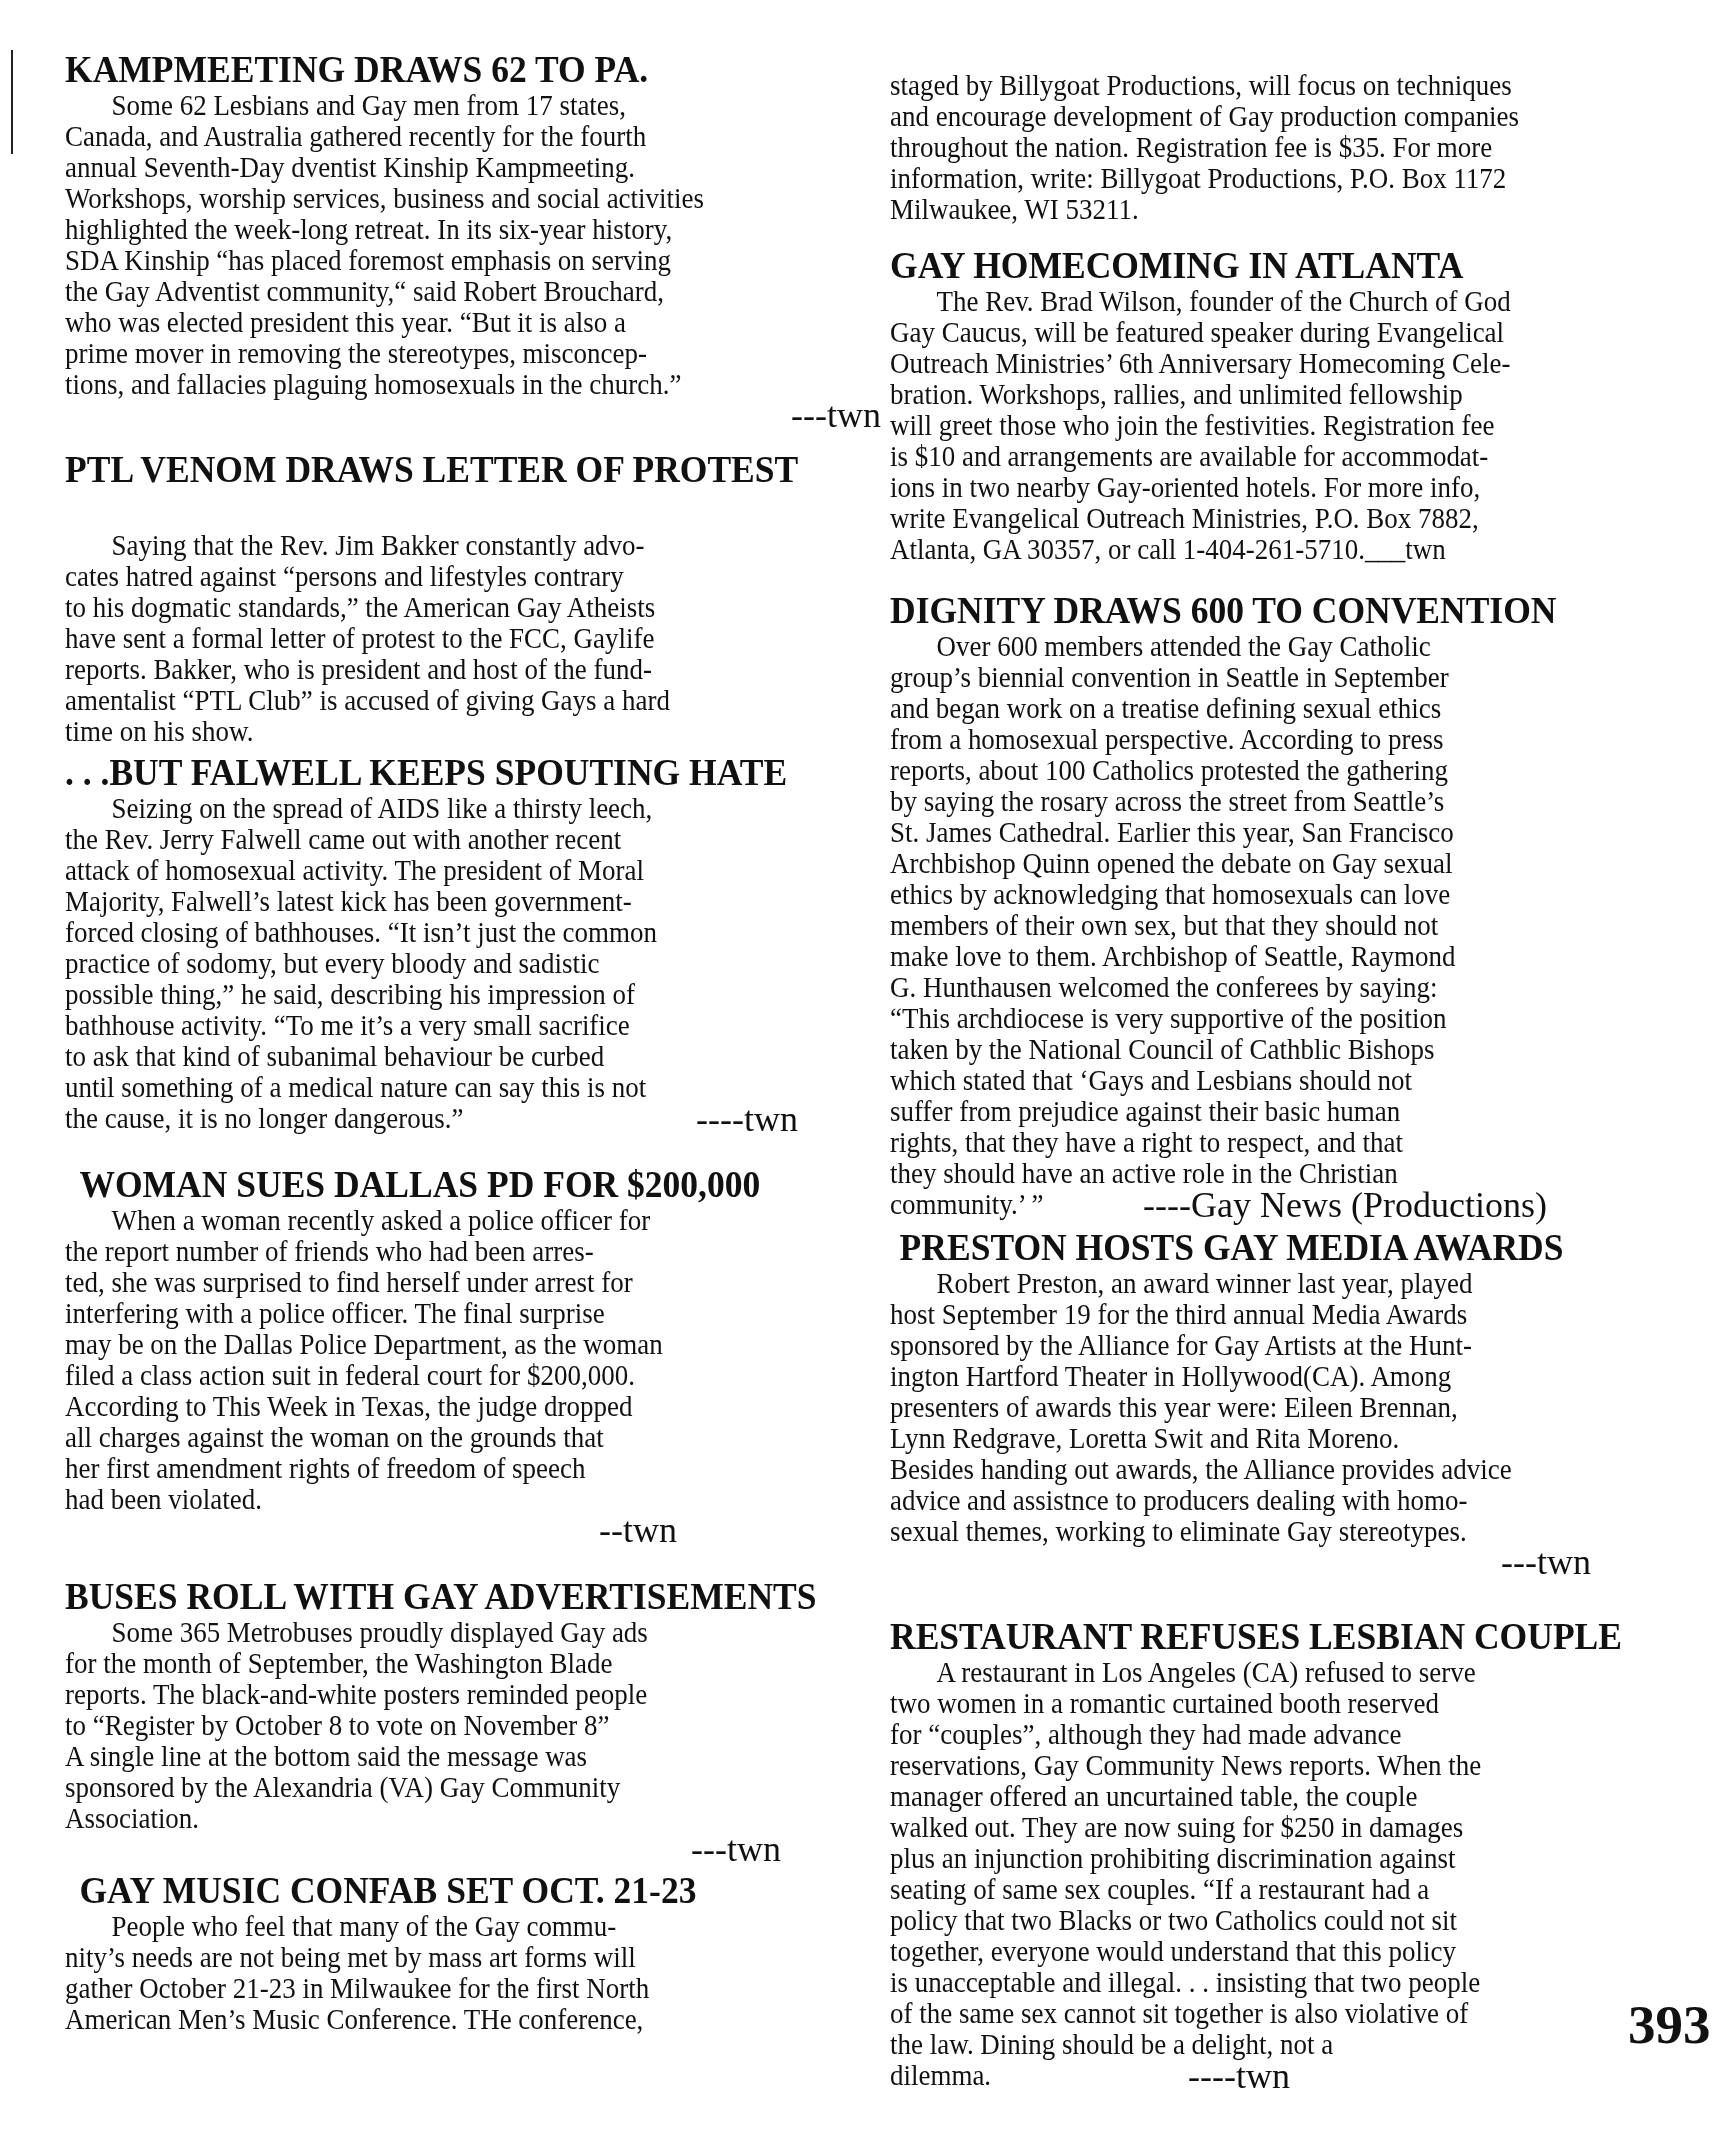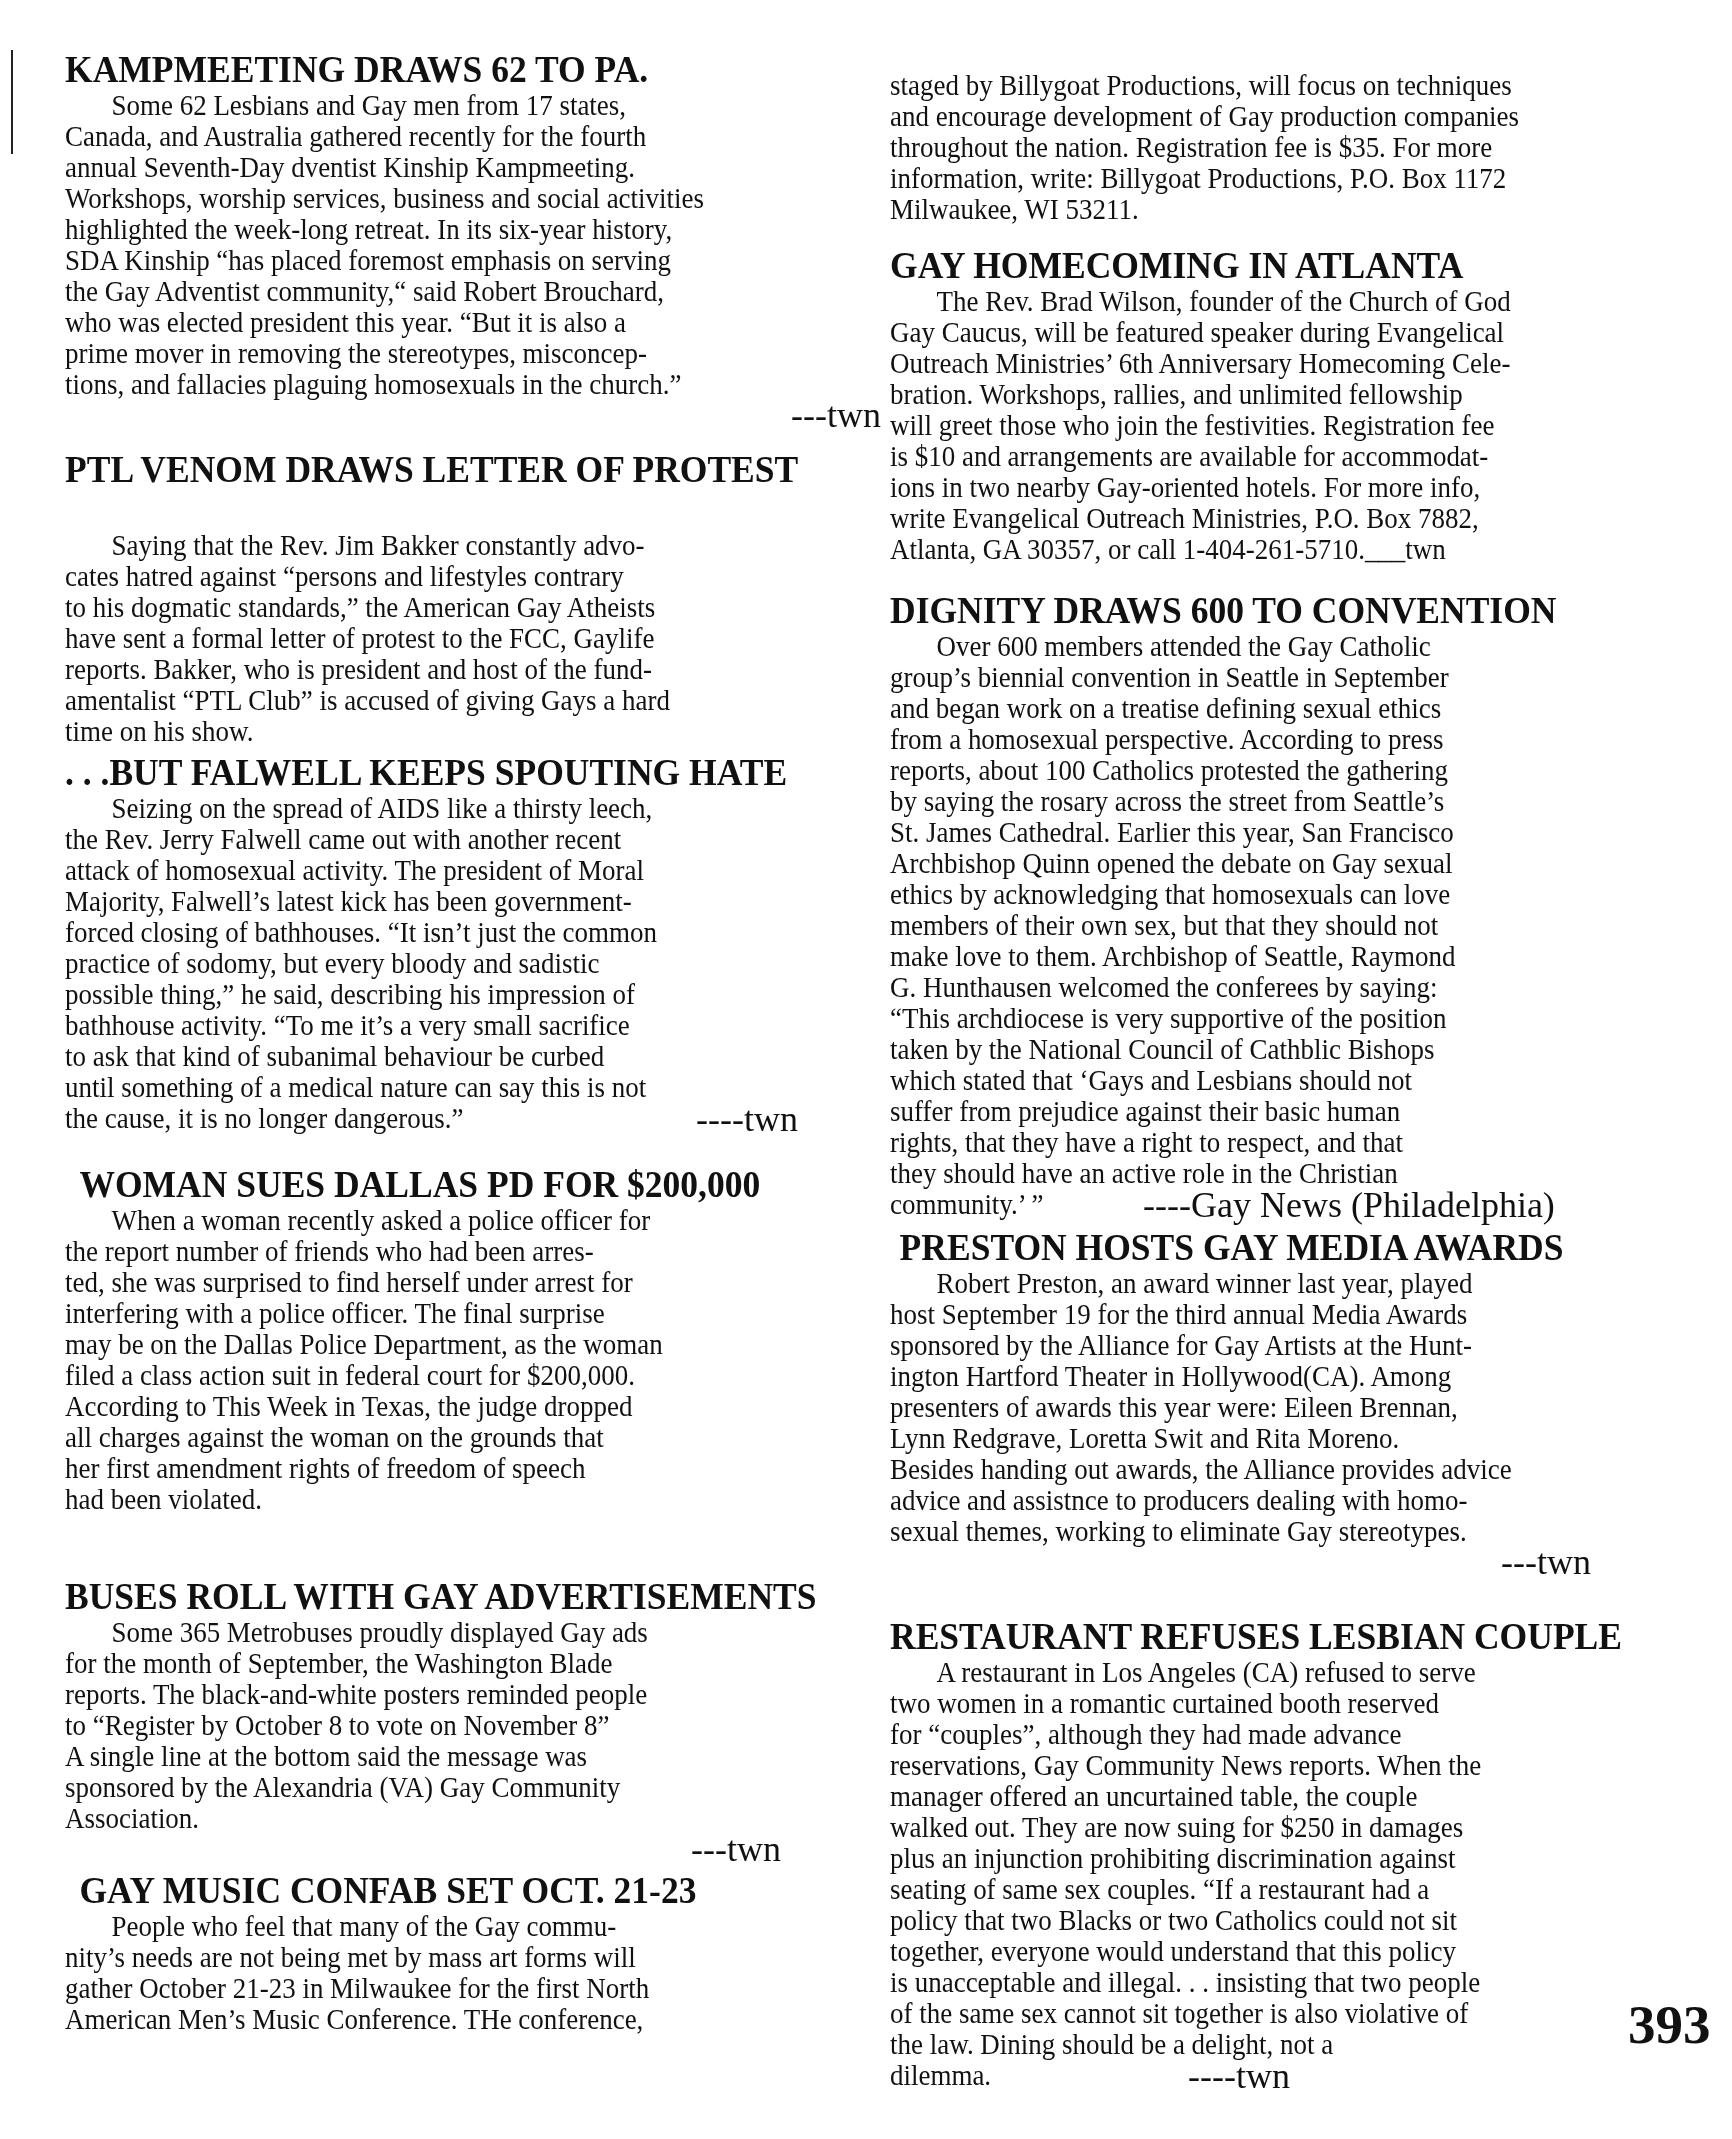--- a/index.html
+++ b/index.html
@@ -81,20 +81,21 @@
           <span class="line">the report number of      friends who had been arres-</span>
           <span class="line">ted, she was surprised to find herself under arrest for</span>
           <span class="line">interfering with a  police officer. The final surprise</span>
           <span class="line">may be on the Dallas Police Department, as the woman</span>
           <span class="line">filed a class action suit in federal court for $200,000.</span>
           <span class="line">According to This  Week in Texas, the judge dropped</span>
           <span class="line">all charges against the woman on    the grounds that</span>
           <span class="line">her first amendment    rights of freedom of speech</span>
           <span class="line">had been violated.</span>
         </div>
+        <span class="credit" style="padding-left: 534px;">--twn</span>
       </div>
       <div class="article" style="top: 1577px;">
         <h2 class="headline">BUSES ROLL WITH GAY ADVERTISEMENTS</h2>
         <div class="body">
           <span class="line indent">Some 365 Metrobuses proudly displayed Gay ads</span>
           <span class="line">for  the month of September, the Washington Blade</span>
           <span class="line">reports. The black-and-white posters reminded  people</span>
           <span class="line">to “Register by October 8 to vote on November 8”</span>
           <span class="line">A      single line at the bottom said the message was</span>
           <span class="line">sponsored by the Alexandria (VA) Gay Community</span>
@@ -152,21 +153,21 @@
           <span class="line">make love to them. Archbishop of Seattle, Raymond</span>
           <span class="line">G. Hunthausen welcomed the conferees by saying:</span>
           <span class="line">“This archdiocese is very supportive of the position</span>
           <span class="line">taken by the National Council of Cathblic Bishops</span>
           <span class="line">which stated that ‘Gays and Lesbians should not</span>
           <span class="line">suffer from prejudice against their basic human</span>
           <span class="line">rights, that they have a right to respect, and that</span>
           <span class="line">they should have   an active role in the Christian</span>
           <span class="line">community.’ ”</span>
         </div>
-        <span class="credit" style="padding-left: 253px; margin-top: -30px;">----Gay News (Philadelphia)</span>
+        <span class="credit" style="padding-left: 253px; margin-top: -30px;">----Gay News (Productions)</span>
       </div>
       <div class="article" style="top: 1228px;">
         <h2 class="headline" style="padding-left: 10px;">PRESTON HOSTS GAY MEDIA AWARDS</h2>
         <div class="body">
           <span class="line indent">Robert Preston, an award winner last year, played</span>
           <span class="line">host September 19 for the third annual Media Awards</span>
           <span class="line">sponsored by the Alliance for Gay Artists at the Hunt-</span>
           <span class="line">ington Hartford Theater in Hollywood(CA). Among</span>
           <span class="line">presenters of awards this year were: Eileen Brennan,</span>
           <span class="line">Lynn Redgrave, Loretta Swit    and Rita Moreno.</span>

